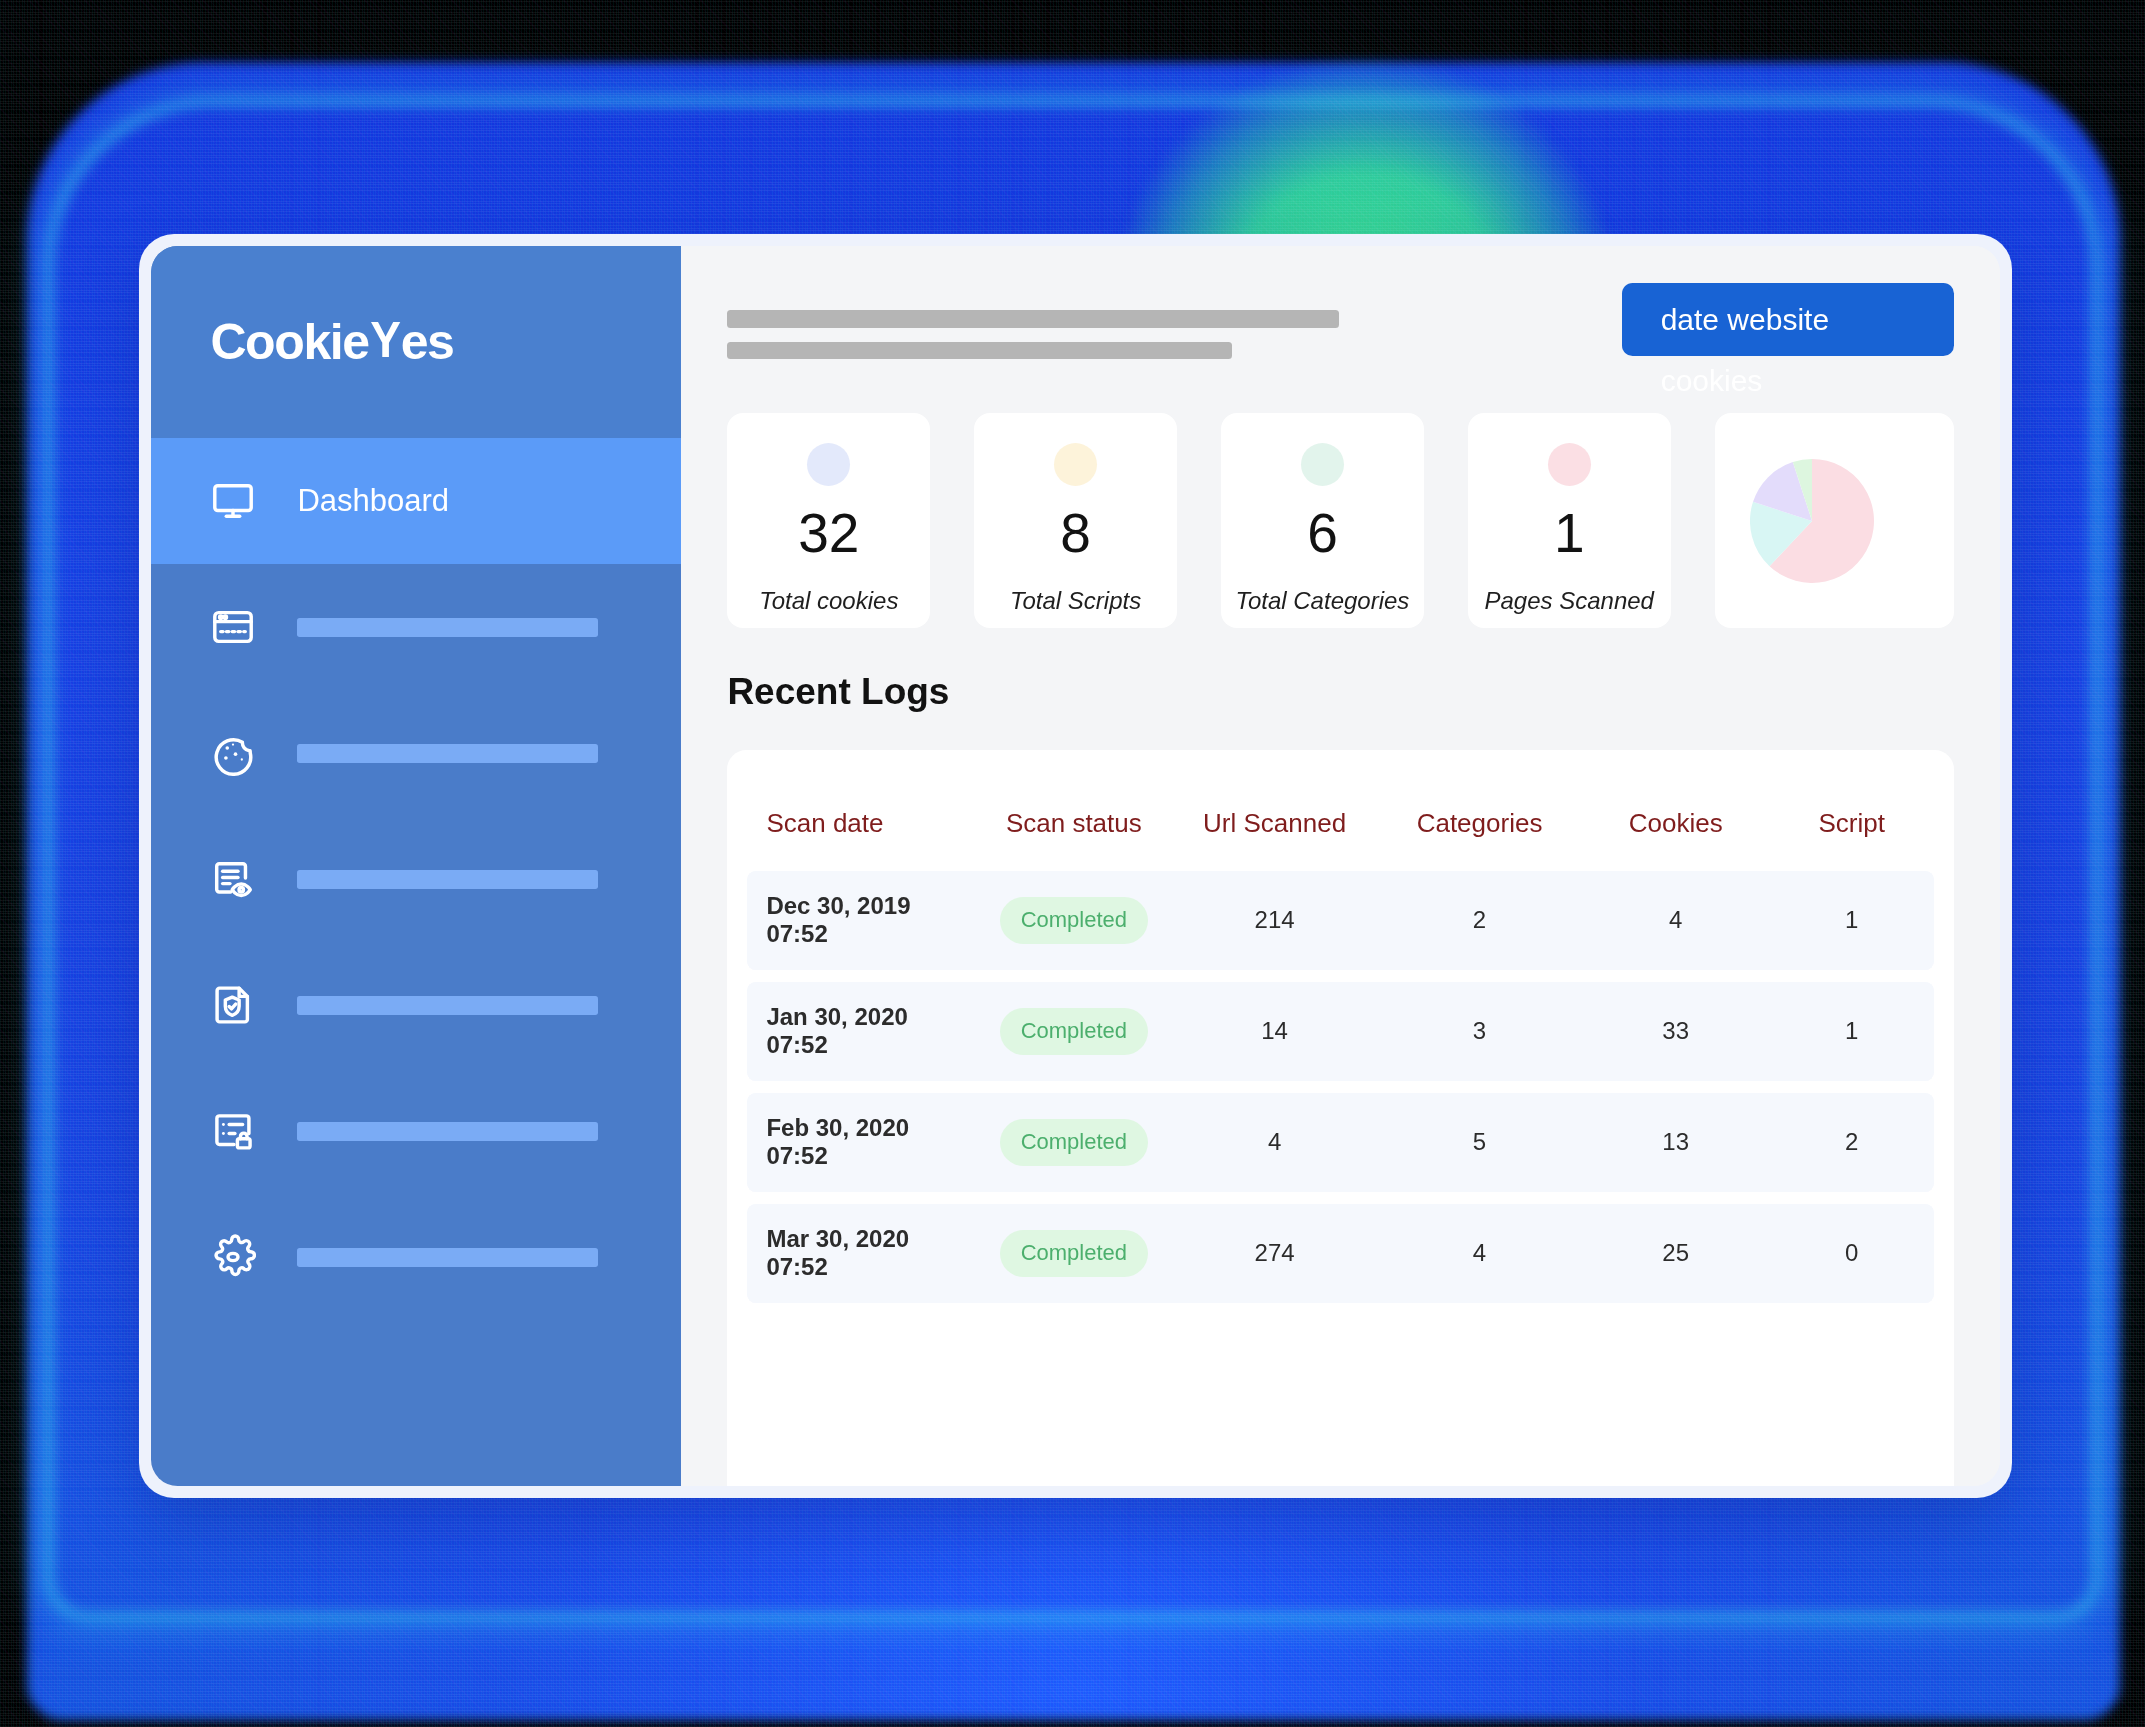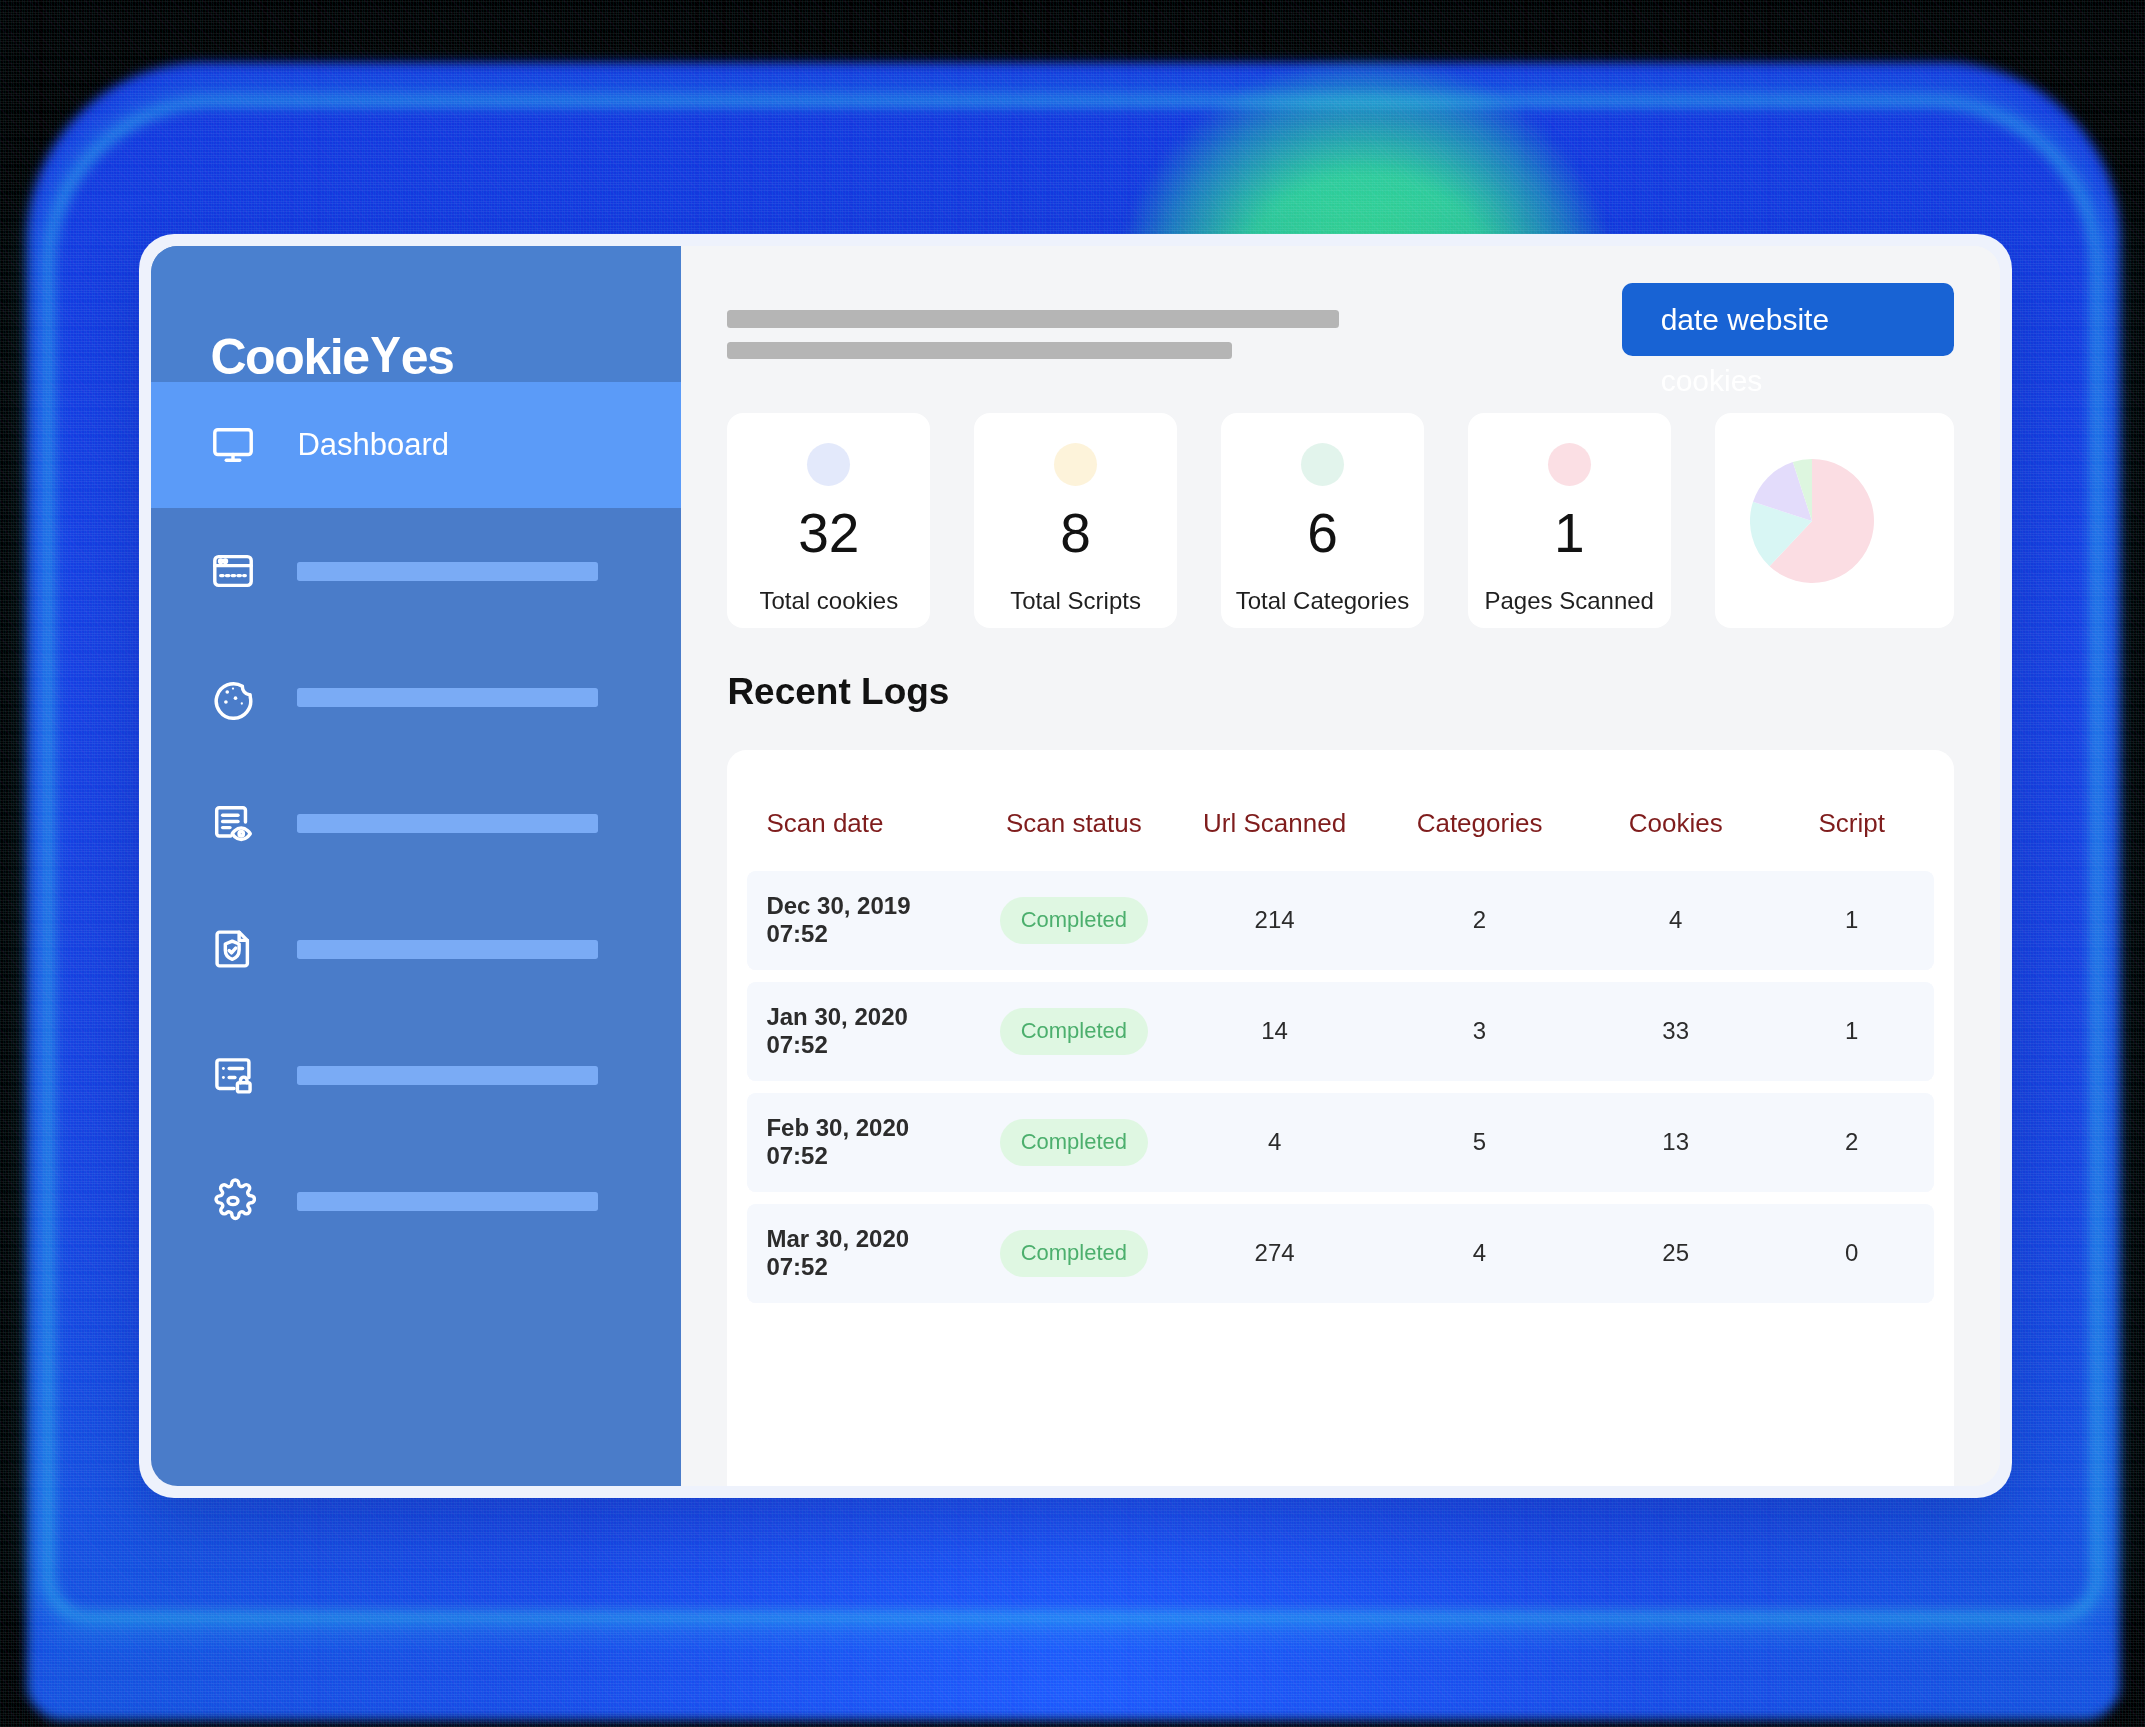--- a/index.html
+++ b/index.html
@@ -99,23 +99,23 @@
 
   
   #sidebar {
     width: 530px;
     flex: 0 0 530px;
     background: #4a7cc9;
     display: flex;
     flex-direction: column;
   }
   .sb-logo-area {
-    height: 136px;
-    display: flex;
-    align-items: flex-end;
+    height: 192px;
+    display: flex;
+    align-items: center;
     padding-left: 59px;
     background: #4a80cf;
   }
   .logo-text {
     font-size: 50px;
     font-weight: 700;
     color: #ffffff;
     letter-spacing: -1.4px;
     line-height: 1;
     white-space: nowrap;
@@ -241,20 +241,21 @@
     margin-top: 19.5px;
     font-size: 55px;
     color: #121212;
     line-height: 1;
   }
   .stat-label {
     margin-top: 26.6px;
     font-size: 24px;
     color: #1f1f1f;
     white-space: nowrap;
+    font-style: italic;
   }
   .chart-card {
     flex: 1 1 auto;
     height: 215px;
     background: #ffffff;
     border-radius: 16px;
     display: flex;
     align-items: center;
     padding: 0 39px 0 35px;
     gap: 41px;

